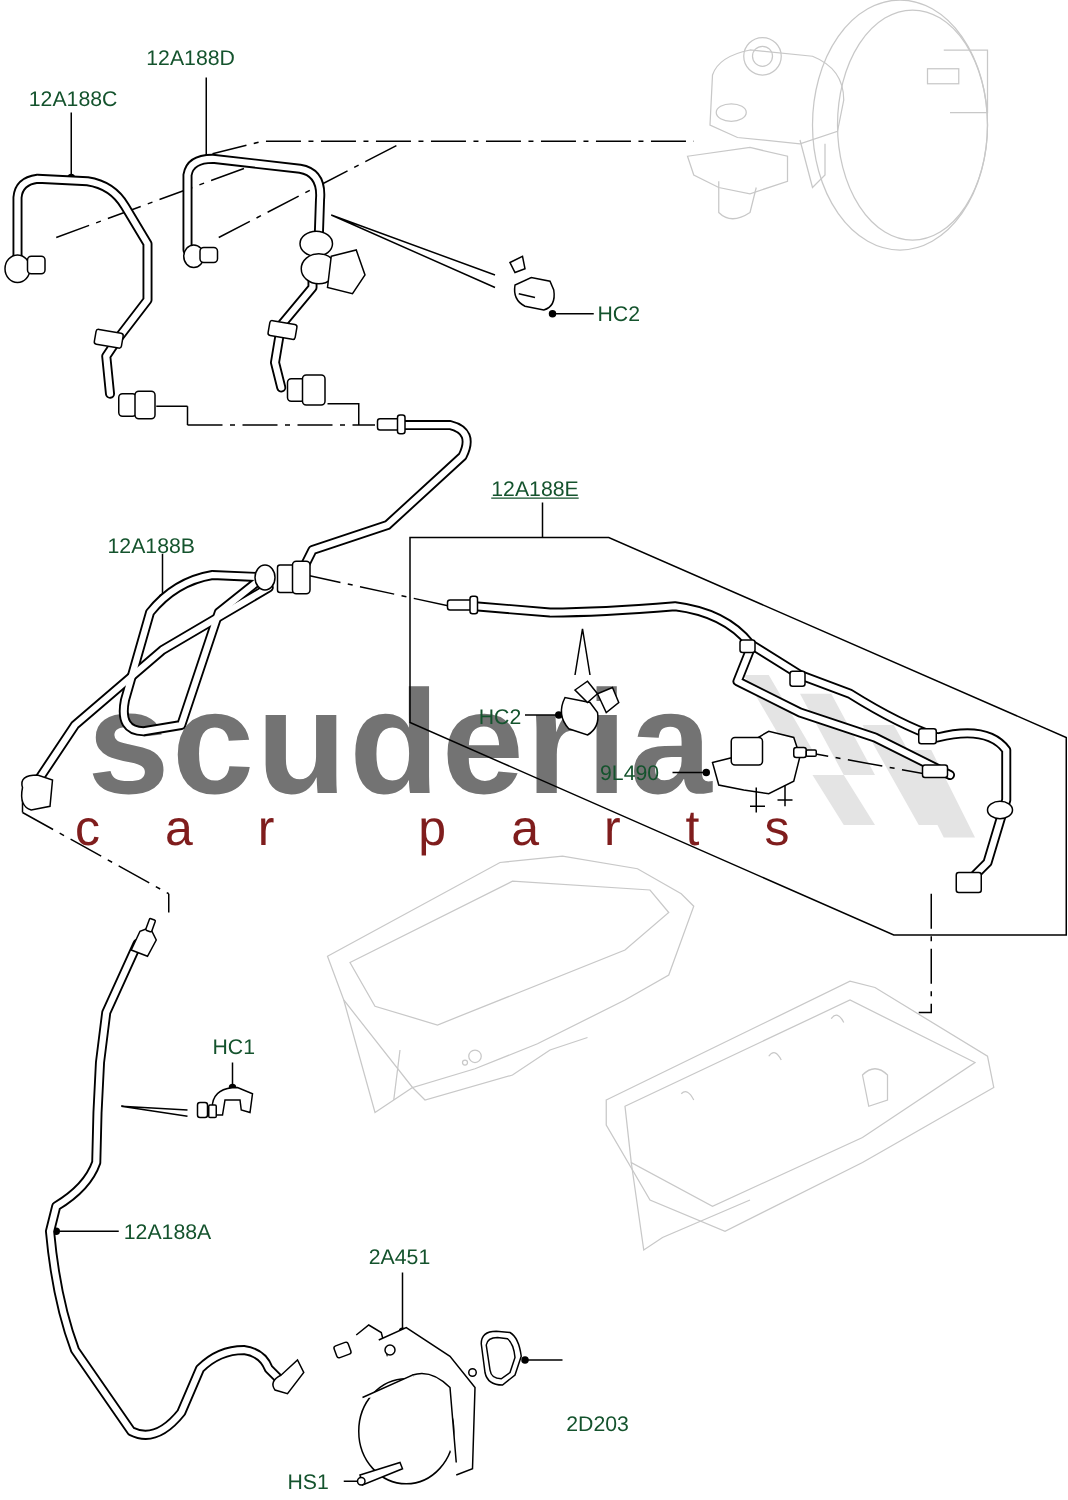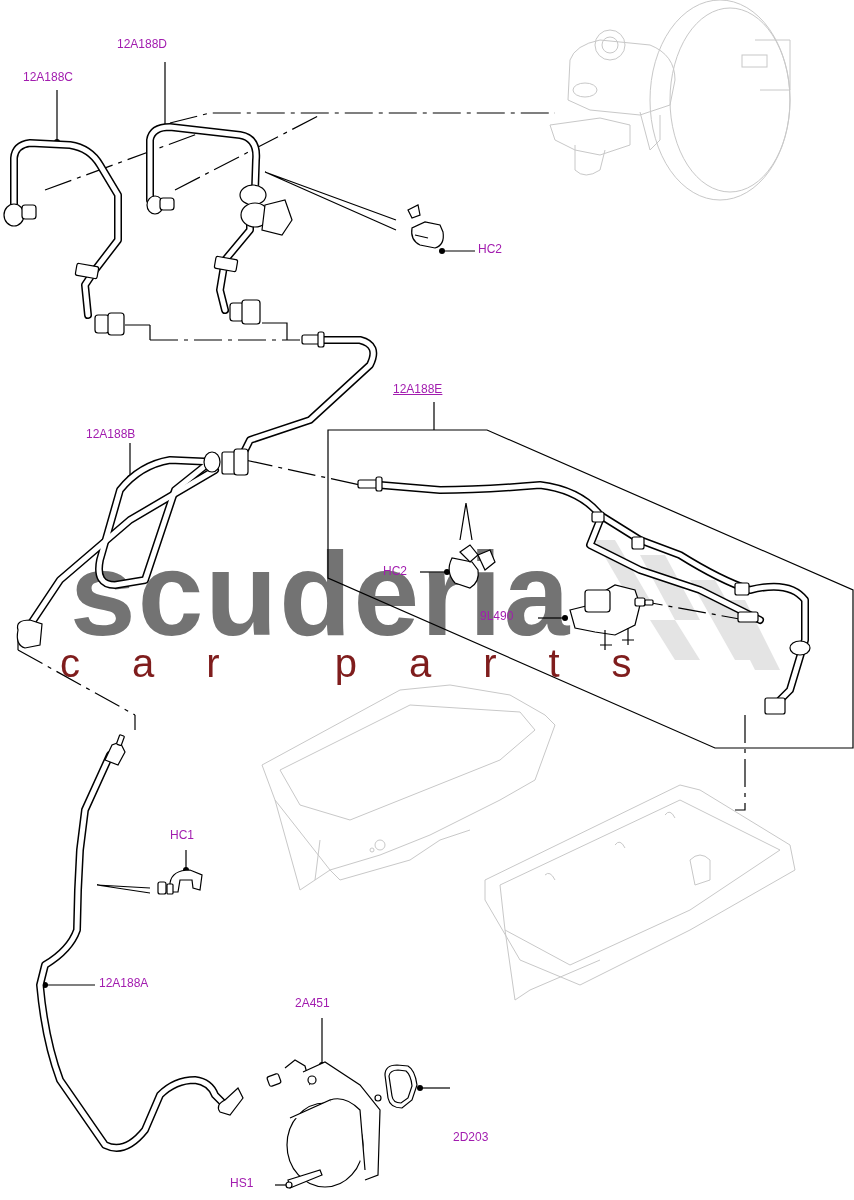--- a/index.html
+++ b/index.html
@@ -1,18 +1,18 @@
 <!DOCTYPE html>
 <html><head>
 <meta charset="utf-8">
 <style>
   html, body { margin: 0; padding: 0; background: #ffffff; }
   body { width: 854px; height: 1200px; position: relative; overflow: hidden; font-family: "Liberation Sans", sans-serif; }
   #diagram { position: absolute; left: 0; top: 0; width: 854px; height: 1200px; }
-  .label { position: absolute; color: #a21caf; font-size: 12px; font-family: "Liberation Sans", sans-serif; white-space: nowrap; line-height: 1; cursor: pointer; }
+  .label { position: absolute; color: #14532d; font-size: 17px; font-family: "Liberation Sans", sans-serif; white-space: nowrap; line-height: 1; cursor: pointer; }
   .wm-main { position: absolute; left: 70px; top: 535px; font-size: 118px; font-weight: bold; color: #737373; letter-spacing: 2px; font-family: "Liberation Sans", sans-serif; line-height: 1; }
   .wm-sub { position: absolute; left: 60px; top: 643px; font-size: 40px; color: #7f1d1d; letter-spacing: 52px; font-family: "Liberation Sans", sans-serif; line-height: 1; }
 </style>
 </head>
 <body>
 
 <div>
   <div class="wm-main">scuderia</div>
   <div class="wm-sub">car parts</div>
 

